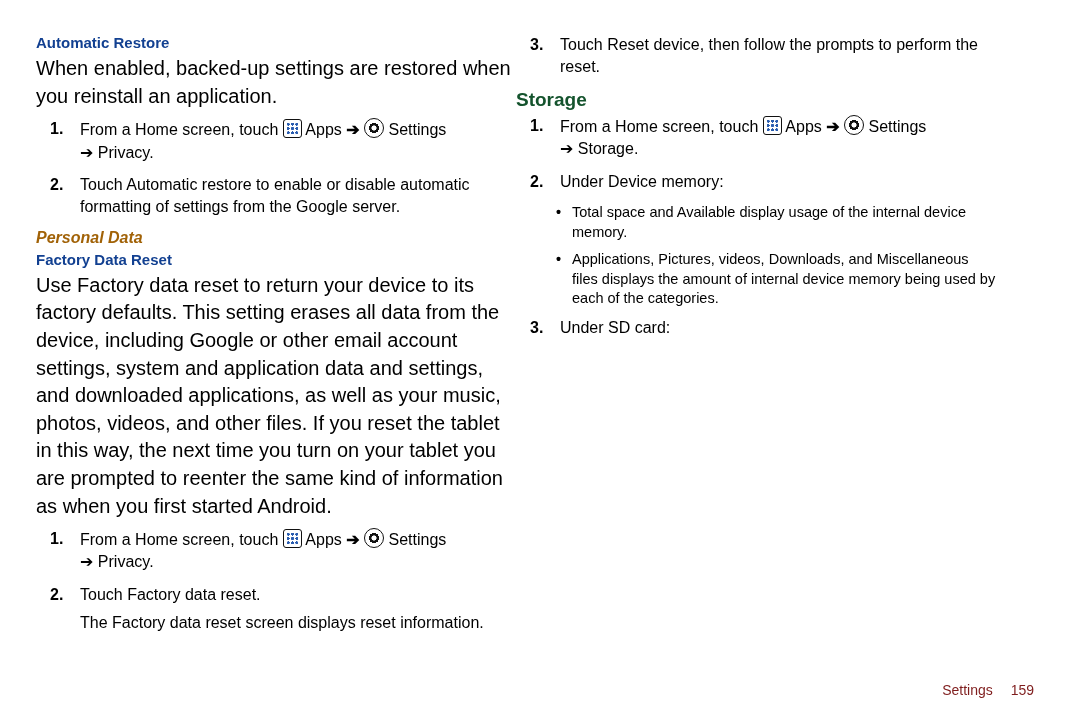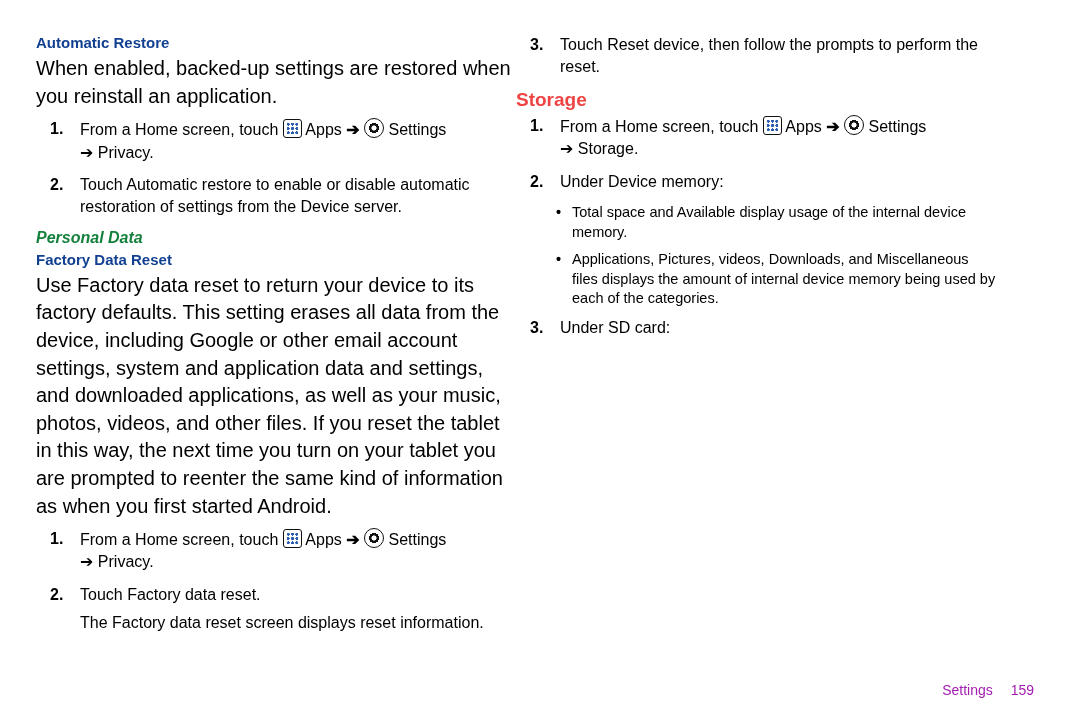--- a/index.html
+++ b/index.html
@@ -14,34 +14,34 @@
   }
   .page {
     display: flex;
     padding: 30px 36px 0 36px;
   }
   .col {
     flex: 1;
     max-width: 480px;
   }
   .subhead-red {
-    color: #15803d;
+    color: #a16207;
     font-weight: 700;
     font-style: italic;
     font-size: 16px;
     margin: 8px 0 4px 0;
   }
   .subhead-bluebold {
     color: #124091;
     font-weight: 700;
     font-size: 15px;
     margin: 4px 0 4px 0;
   }
   .h2blue {
-    color: #ef4444;
+    color: #14532d;
     font-weight: 700;
     font-size: 19px;
     margin: 8px 0 4px 0;
   }
   p.body {
     font-size: 20px;
     line-height: 1.38;
     margin: 4px 0 8px 0;
   }
   ol.steps {
@@ -85,21 +85,21 @@
     font-weight: 700;
   }
   .b { font-weight: 400; }
   .i { font-style: italic; }
   .arrow { font-weight: 700; }
   .footer {
     position: absolute;
     bottom: 22px;
     right: 46px;
     font-size: 14px;
-    color: #a21caf;
+    color: #7f1d1d;
     text-align: center;
   }
   .footer .pn { margin-left: 14px; }
   
   .icon-apps {
     display: inline-block;
     width: 17px;
     height: 17px;
     vertical-align: -3px;
     position: relative;
@@ -144,21 +144,21 @@
       <li>
         <span>From a Home screen, touch </span>
         <span class="icon-apps"></span>
         <span class="b">Apps</span>
         <span class="arrow">➔</span>
         <span class="icon-gear"></span>
         <span class="b">Settings</span><br>
         <span class="b">➔ Privacy</span><span>.</span>
       </li>
       <li>
-        <span>Touch </span><span class="b">Automatic restore</span><span> to enable or disable automatic restoration of settings from the Device server.</span>
+        <span>Touch </span><span class="b">Automatic restore</span><span> to enable or disable automatic formatting of settings from the Google server.</span>
       </li>
     </ol>
 
     <div class="subhead-red">Personal Data</div>
     <div class="subhead-bluebold">Factory Data Reset</div>
     <p class="body">Use Factory data reset to return your device to its factory defaults. This setting erases all data from the device, including Google or other email account settings, system and application data and settings, and downloaded applications, as well as your music, photos, videos, and other files. If you reset the tablet in this way, the next time you turn on your tablet you are prompted to reenter the same kind of information as when you first started Android.</p>
 
     <ol class="steps">
       <li>
         <span>From a Home screen, touch </span>

